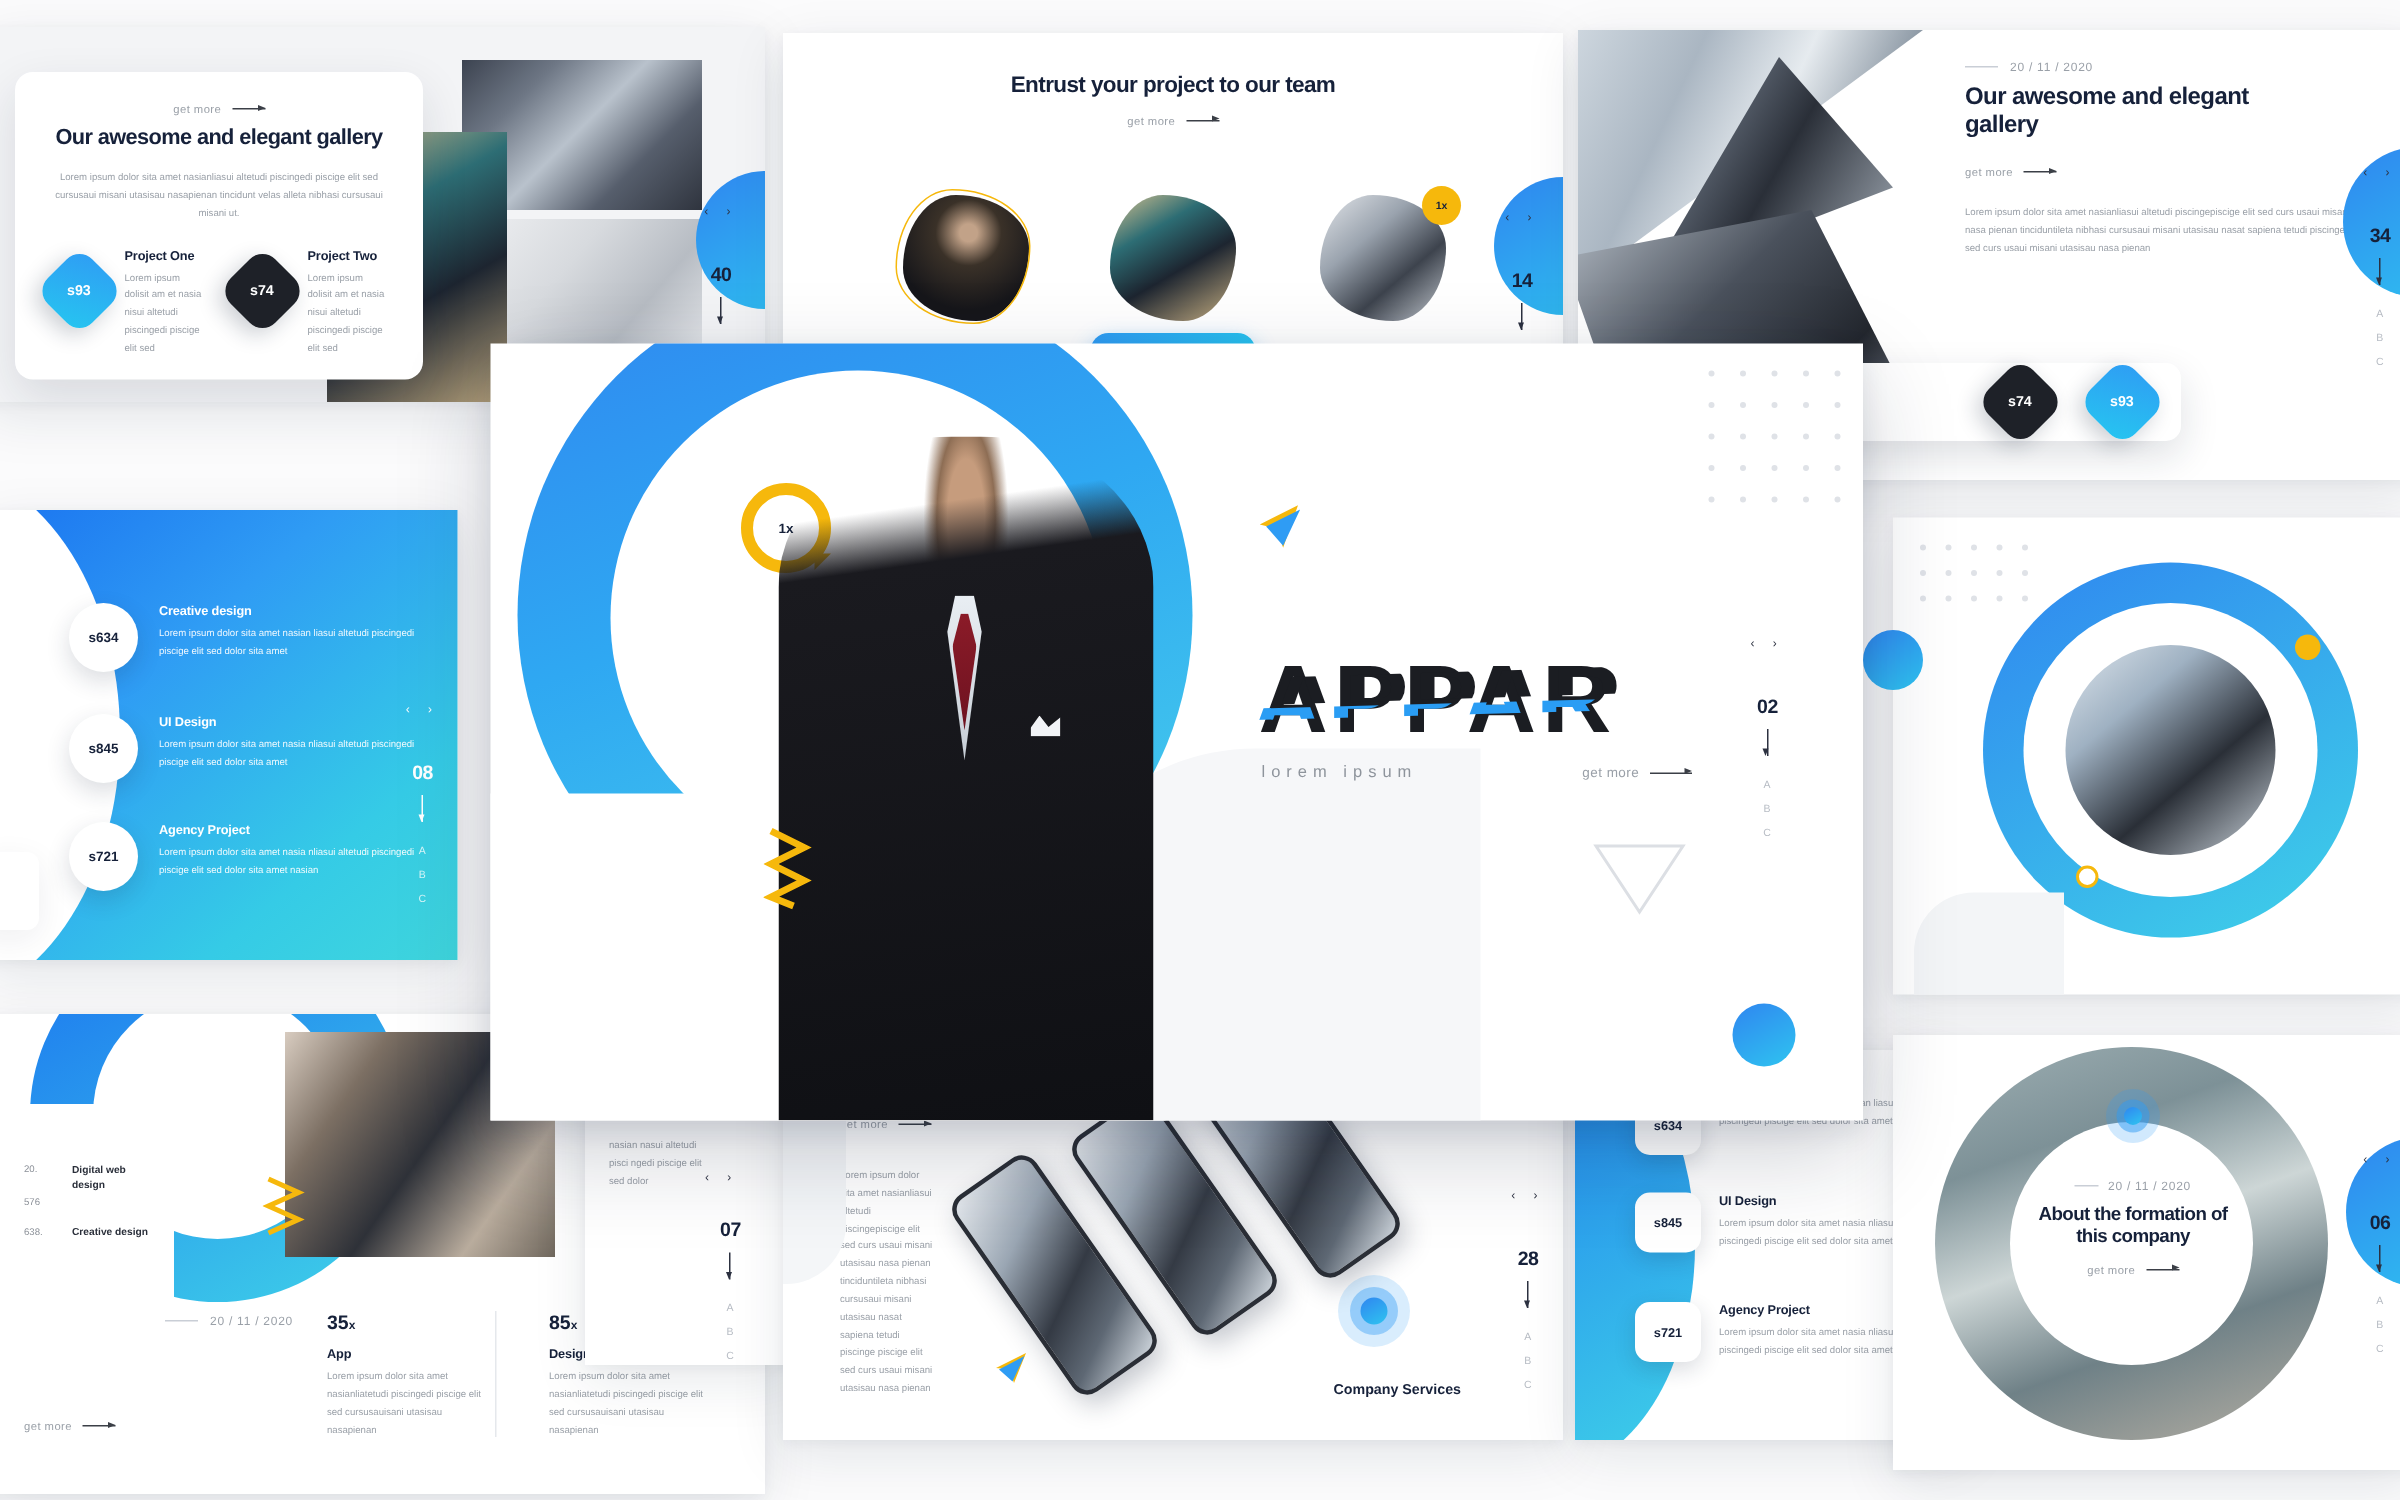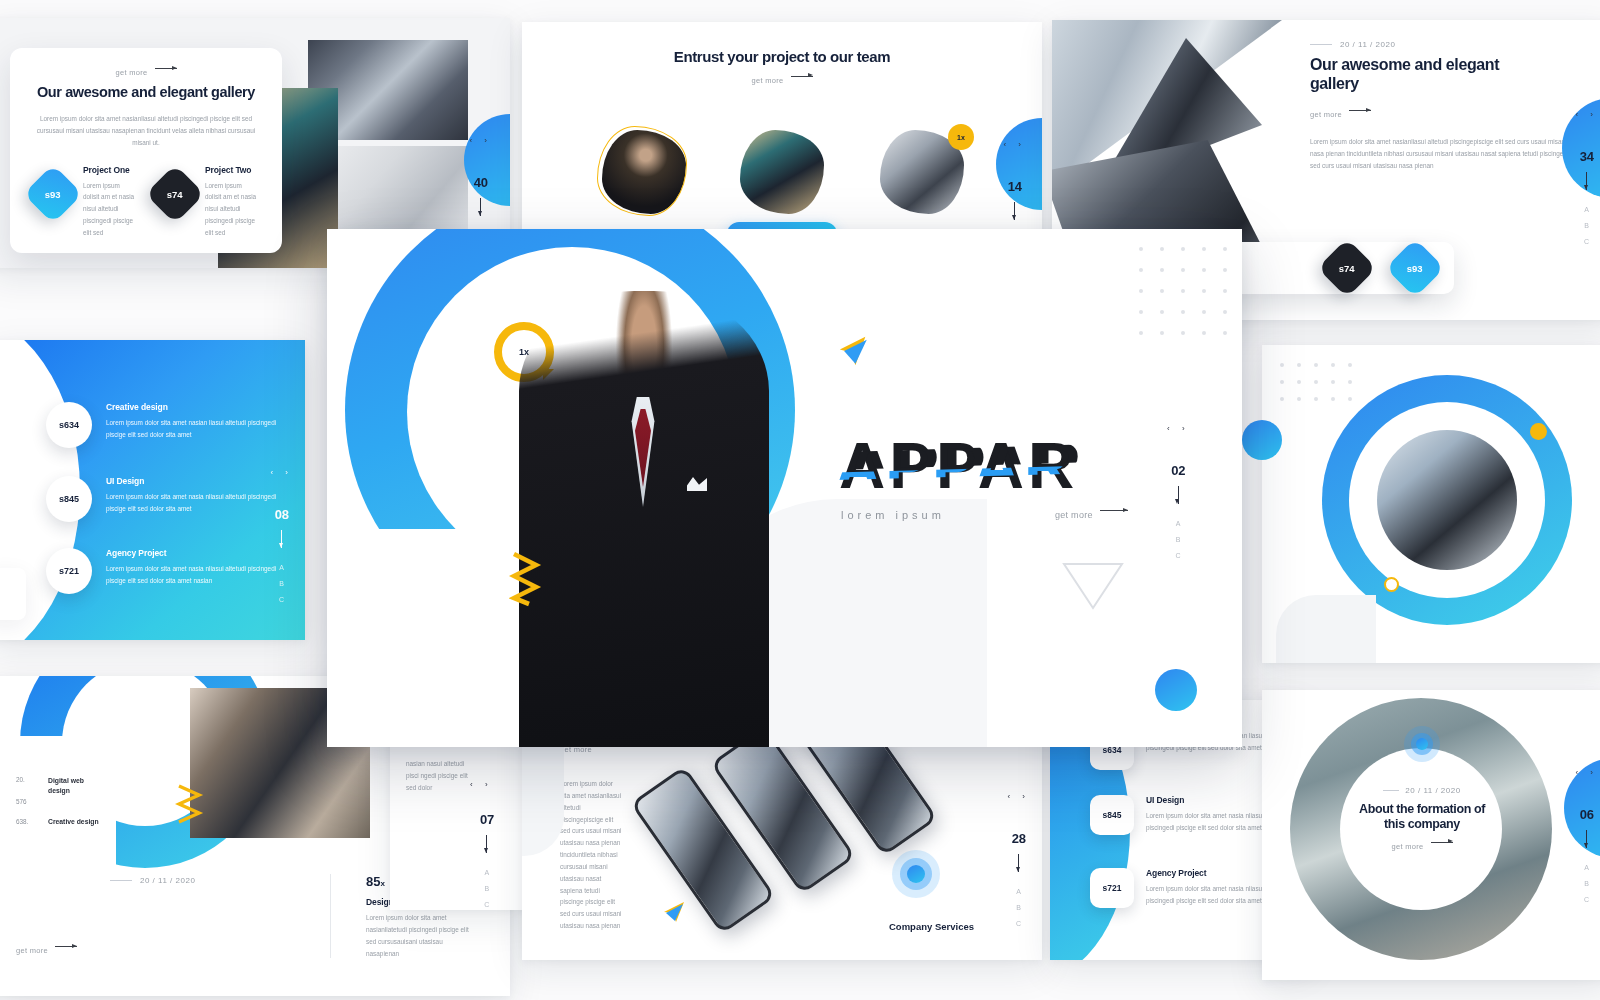--- a/index.html
+++ b/index.html
@@ -19,21 +19,21 @@
     background: #ffffff;
     overflow: hidden;
     box-shadow: 0 10px 34px rgba(22,35,60,0.10), 0 2px 8px rgba(22,35,60,0.05);
   }
   .slide.flat { box-shadow: 0 6px 22px rgba(22,35,60,0.07); }
 
   
   .eyebrow { font-size: 8px; color: #9aa0a8; letter-spacing: .5px; }
   .title-lg { font-weight: 700; color: #16213a; letter-spacing: -0.4px; line-height: 1.18; }
   .body-s { font-size: 6.4px; line-height: 1.85; color: #9aa0a8; }
-  .getmore { display:flex; gap:7px; font-size:7.5px; color:#9aa0a8; letter-spacing:.3px; }
+  .getmore { display:flex; align-items:center; gap:7px; font-size:7.5px; color:#9aa0a8; letter-spacing:.3px; }
   .arrow-r { display:inline-block; width:22px; height:1px; background:#3b3f47; position:relative; }
   .arrow-r:after { content:""; position:absolute; right:0; top:-2.5px; border-left:5px solid #3b3f47;
                    border-top:2.8px solid transparent; border-bottom:2.8px solid transparent; }
   .sub-head { font-weight:700; font-size:8.5px; color:#16213a; letter-spacing:-.1px; margin-bottom:5px; }
 
   
   .rail { position:absolute; display:flex; flex-direction:column; align-items:center; gap:0; }
   .rail .prevnext { font-size:8px; color:#2c3140; letter-spacing:5px; margin-bottom:30px; }
   .rail .pagenum { font-weight:700; font-size:13px; color:#16213a; letter-spacing:-.3px; }
   .rail .downarr { width:1px; height:18px; background:#2c3140; position:relative; margin:8px 0 12px; }
@@ -328,20 +328,27 @@
 
     <div style="position:absolute; left:120px; top:200px; display:flex; align-items:center; gap:8px;">
       <span style="width:22px; height:1px; background:#c9ced6; display:inline-block;"></span>
       <span class="eyebrow">20 / 11 / 2020</span>
     </div>
     <div class="getmore" style="position:absolute; left:26px; top:270px;">
       <span>get more</span>
       <span class="arrow-r"></span>
     </div>
 
+    <div style="position:absolute; left:228px; top:198px; width:110px;">
+      <div style="font-weight:700; font-size:13px; color:#16213a;">
+        <span>35</span><span style="font-size:8px; color:#16213a;">x</span>
+      </div>
+      <div class="sub-head" style="margin-top:8px;">App</div>
+      <div class="body-s">Lorem ipsum dolor sita amet nasianliatetudi piscingedi piscige elit sed cursusauisani utasisau nasapienan</div>
+    </div>
     <div style="position:absolute; left:340px; top:198px; width:1px; height:84px; background:#e5e8ec;"></div>
     <div style="position:absolute; left:376px; top:198px; width:110px;">
       <div style="font-weight:700; font-size:13px; color:#16213a;">
         <span>85</span><span style="font-size:8px; color:#16213a;">x</span>
       </div>
       <div class="sub-head" style="margin-top:8px;">Design</div>
       <div class="body-s">Lorem ipsum dolor sita amet nasianliatetudi piscingedi piscige elit sed cursusauisani utasisau nasapienan</div>
     </div>
   </div>
 

